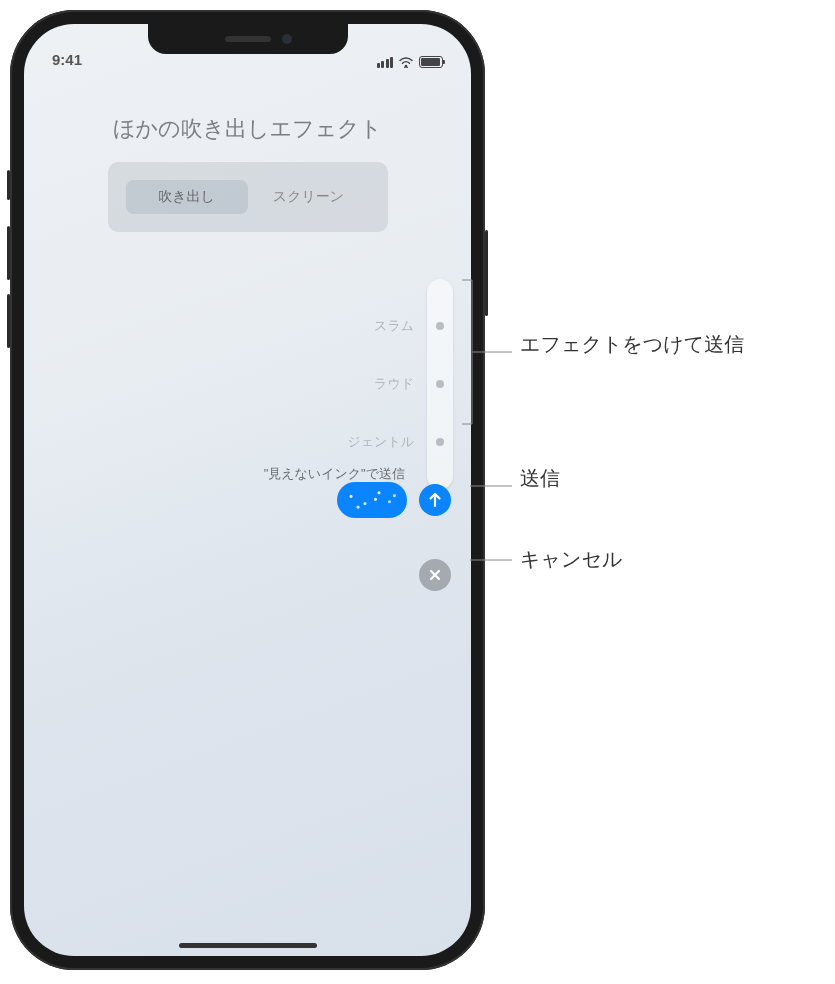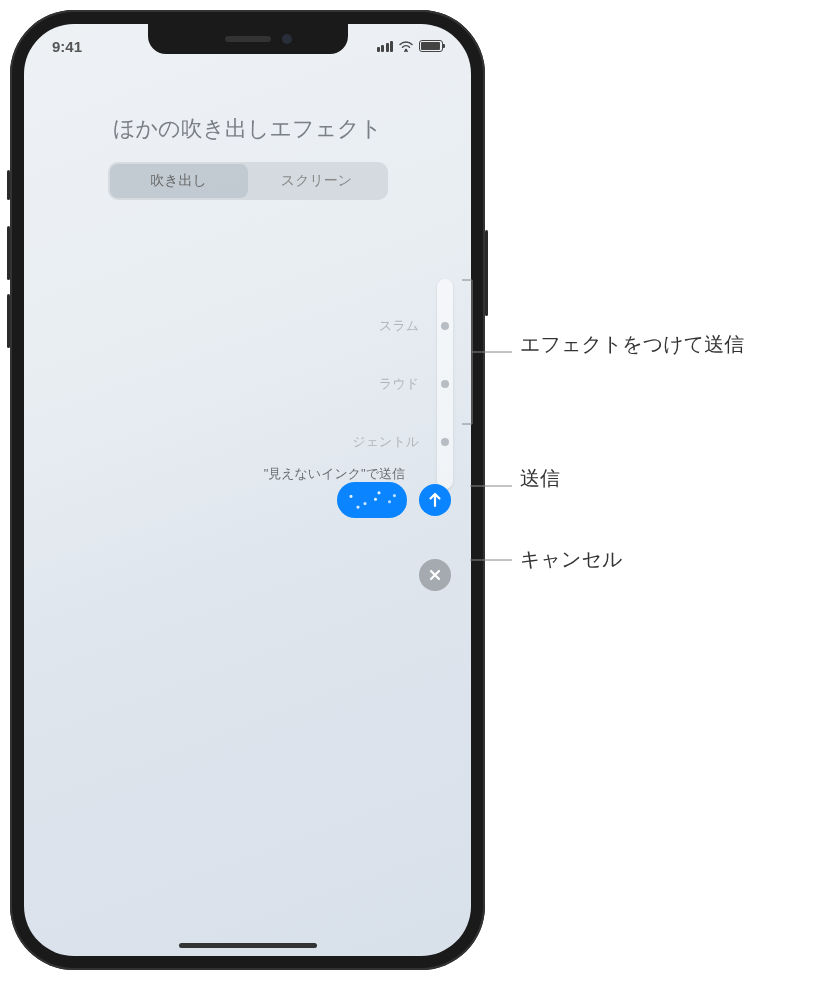--- a/index.html
+++ b/index.html
@@ -64,21 +64,21 @@
       right: 56px;
     }
     .status-bar {
       position: absolute;
       top: 0;
       left: 0;
       right: 0;
       height: 44px;
       display: flex;
       justify-content: space-between;
-      align-items: center;
+      align-items: flex-end;
       padding: 0 28px;
       z-index: 5;
     }
     .status-time {
       font-size: 15px;
       font-weight: 600;
       color: #555;
     }
     .status-right {
       display: flex;
@@ -117,42 +117,42 @@
     .page-title {
       font-size: 22px;
       font-weight: 400;
       color: #7a7e85;
       margin-bottom: 18px;
     }
     .segmented {
       display: inline-flex;
       background: rgba(120,130,140,0.18);
       border-radius: 10px;
-      padding: 2px;
+      padding: 18px;
       width: 280px;
     }
     .segment {
       flex: 1;
       text-align: center;
       padding: 8px 0;
       font-size: 14px;
       color: #888;
       border-radius: 8px;
       cursor: pointer;
     }
     .segment.active {
       background: rgba(180,190,200,0.6);
       color: #666;
       font-weight: 500;
     }
     .effects-panel {
       position: absolute;
       right: 18px;
       top: 255px;
-      width: 16px;
+      width: 26px;
     }
     .effect-rail {
       background: rgba(255,255,255,0.55);
       border-radius: 18px;
       padding: 18px 0;
       display: flex;
       flex-direction: column;
       align-items: center;
       box-shadow: 0 1px 3px rgba(0,0,0,0.1);
     }

